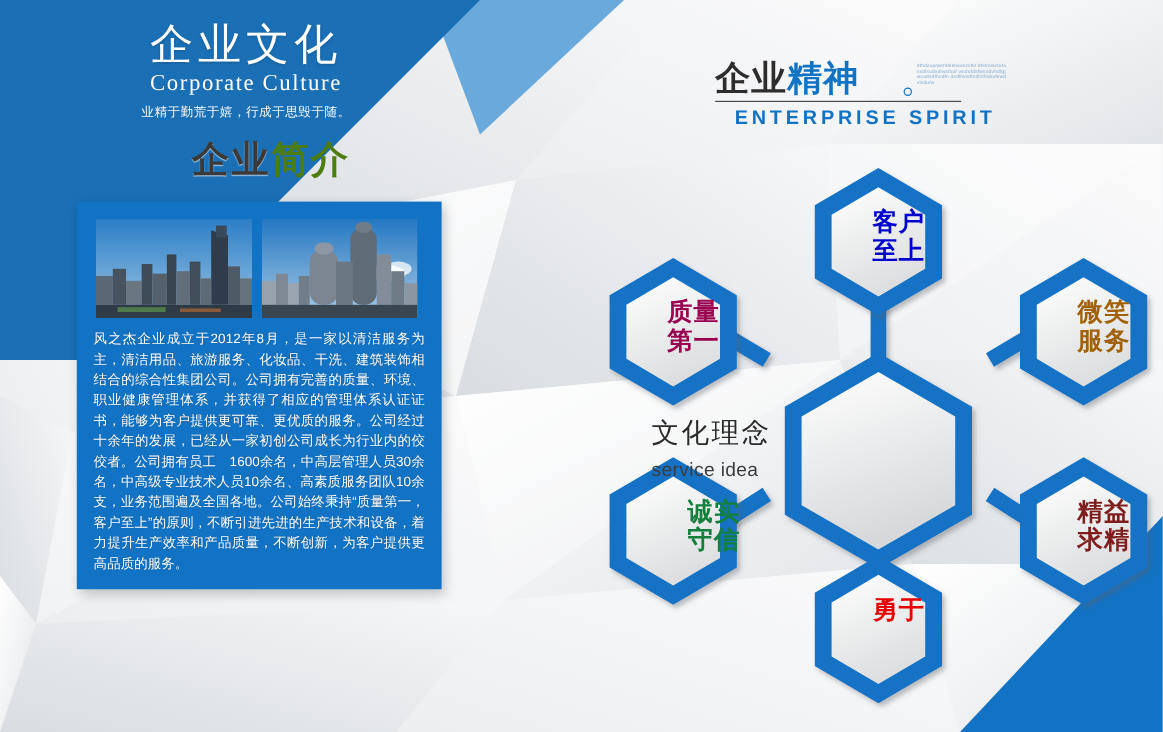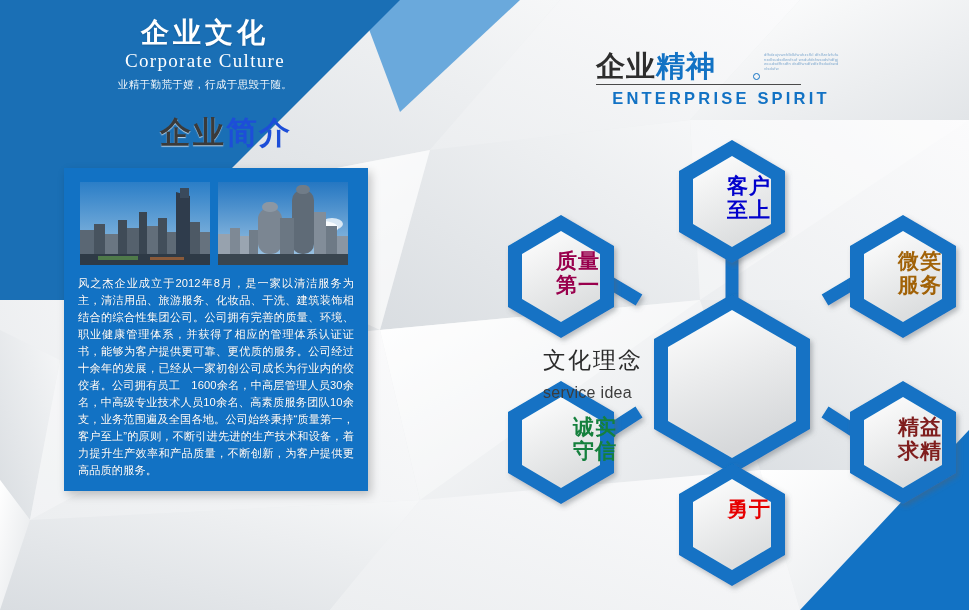--- a/index.html
+++ b/index.html
@@ -13,40 +13,40 @@
   
   .bg{position:absolute;inset:0;z-index:0;}
   .bg svg{display:block;width:969px;height:610px;}
 
   
   .banner{position:absolute;left:0;top:0;width:430px;height:300px;z-index:3;}
   .banner svg{position:absolute;left:0;top:0;}
   .banner-text{position:absolute;left:40px;top:18px;width:330px;text-align:center;color:#fff;}
   .b-cn{
     font-family:"Liberation Serif","DejaVu Serif",serif;
-    font-size:28px;letter-spacing:4px;line-height:1.08;font-weight:700;
+    font-size:36px;letter-spacing:4px;line-height:1.08;font-weight:400;
     text-shadow:0 1px 2px rgba(0,0,0,.18);
   }
   .b-en{
     font-family:"Liberation Serif","DejaVu Serif",serif;
     font-size:19px;letter-spacing:1.3px;margin-top:2px;
   }
   .b-sub{
     font-family:"Liberation Sans","DejaVu Sans",sans-serif;
     font-size:10.5px;letter-spacing:.4px;margin-top:6px;opacity:.96;
   }
 
   
   .h2-intro{
     position:absolute;left:160px;top:112px;z-index:6;
     font-size:31px;font-weight:700;letter-spacing:2px;white-space:nowrap;
     font-family:"Liberation Sans","DejaVu Sans",sans-serif;
   }
   .h2-intro .dark{color:#3a3a3a;text-shadow:0 1px 1px rgba(255,255,255,.7);}
-  .h2-intro .blue{color:#1d4ed8;}
+  .h2-intro .blue{color:#4d7c0f;}
 
   
   .card{
     position:absolute;left:64px;top:168px;width:304px;height:323px;z-index:5;
     background:#1272c4;
     box-shadow:3px 4px 9px rgba(0,0,0,.22);
   }
   .card-photos{display:flex;gap:8px;padding:14px 16px 0 16px;}
   .photo{width:130px;height:83px;position:relative;overflow:hidden;display:block;}
   .photo svg{display:block;}

